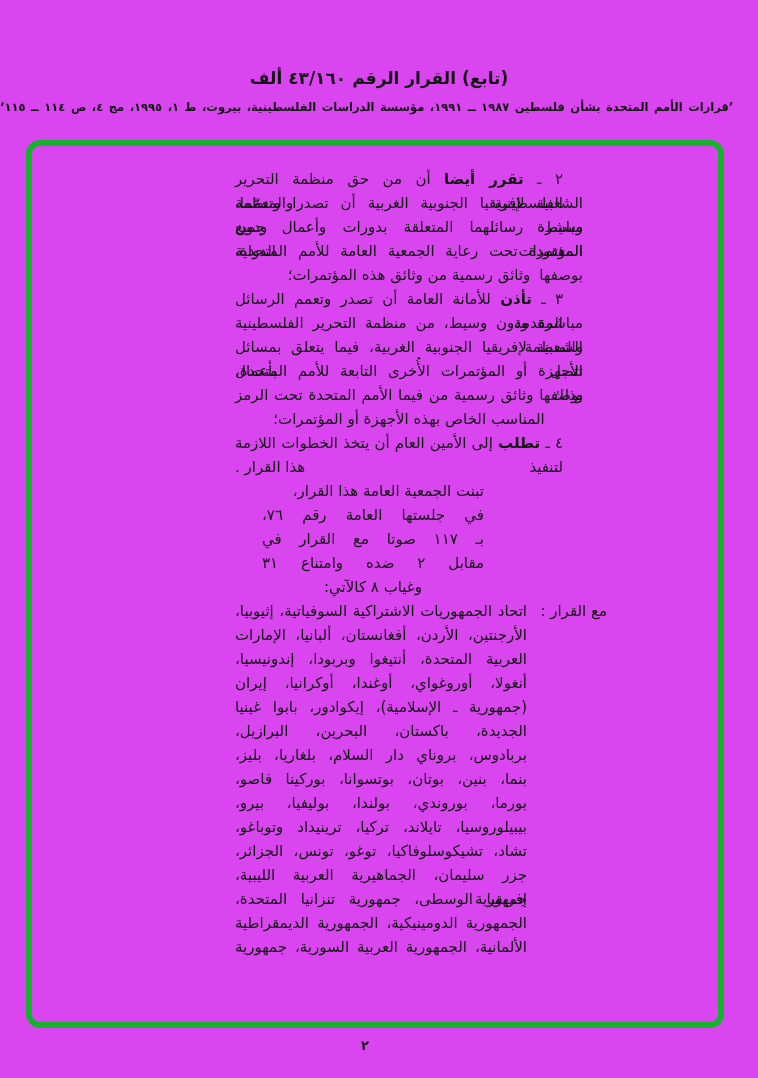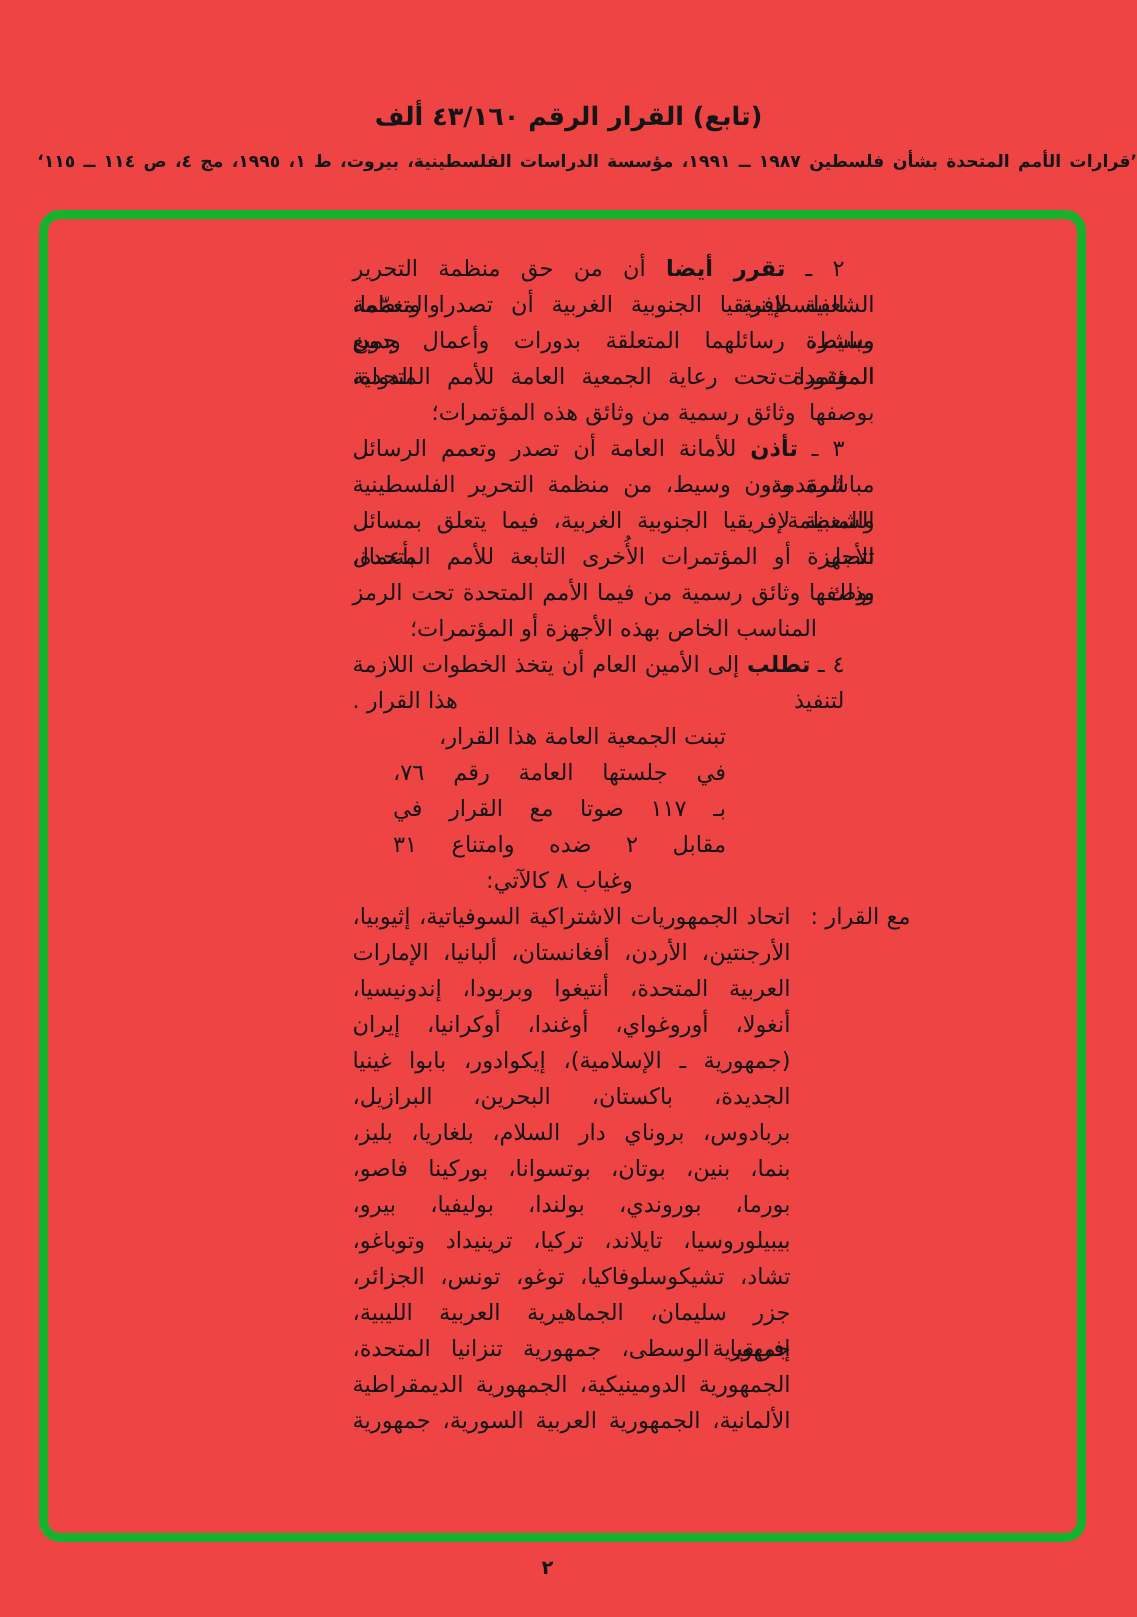--- a/index.html
+++ b/index.html
@@ -1,34 +1,34 @@
 <!DOCTYPE html>
 <html lang="ar" dir="rtl"><head>
 <meta charset="utf-8">
 <style>
   html,body{margin:0;padding:0;background:#ffffff;}
   #page{
     position:relative;
     width:758px;height:1078px;
-    background:#ef4444;
+    background:#d946ef;
     font-family:"DejaVu Sans",sans-serif;
     color:#151515;
     direction:rtl;
     overflow:hidden;
   }
   
   #doc-title{
     position:absolute;top:68px;left:0;right:0;
     text-align:center;
     font-size:17px;font-weight:bold;
     letter-spacing:0.2px;
   }
   #doc-source{
     position:absolute;top:100px;left:0;right:0;
-    text-align:right;
+    text-align:left;
     font-size:11.5px;font-weight:bold;
     letter-spacing:0.3px;word-spacing:1.5px;
     white-space:nowrap;
   }
   
   #doc-frame{
     position:absolute;left:26px;top:140px;
     width:698px;height:888px;
     box-sizing:border-box;
     border:6px solid #15b32d;

